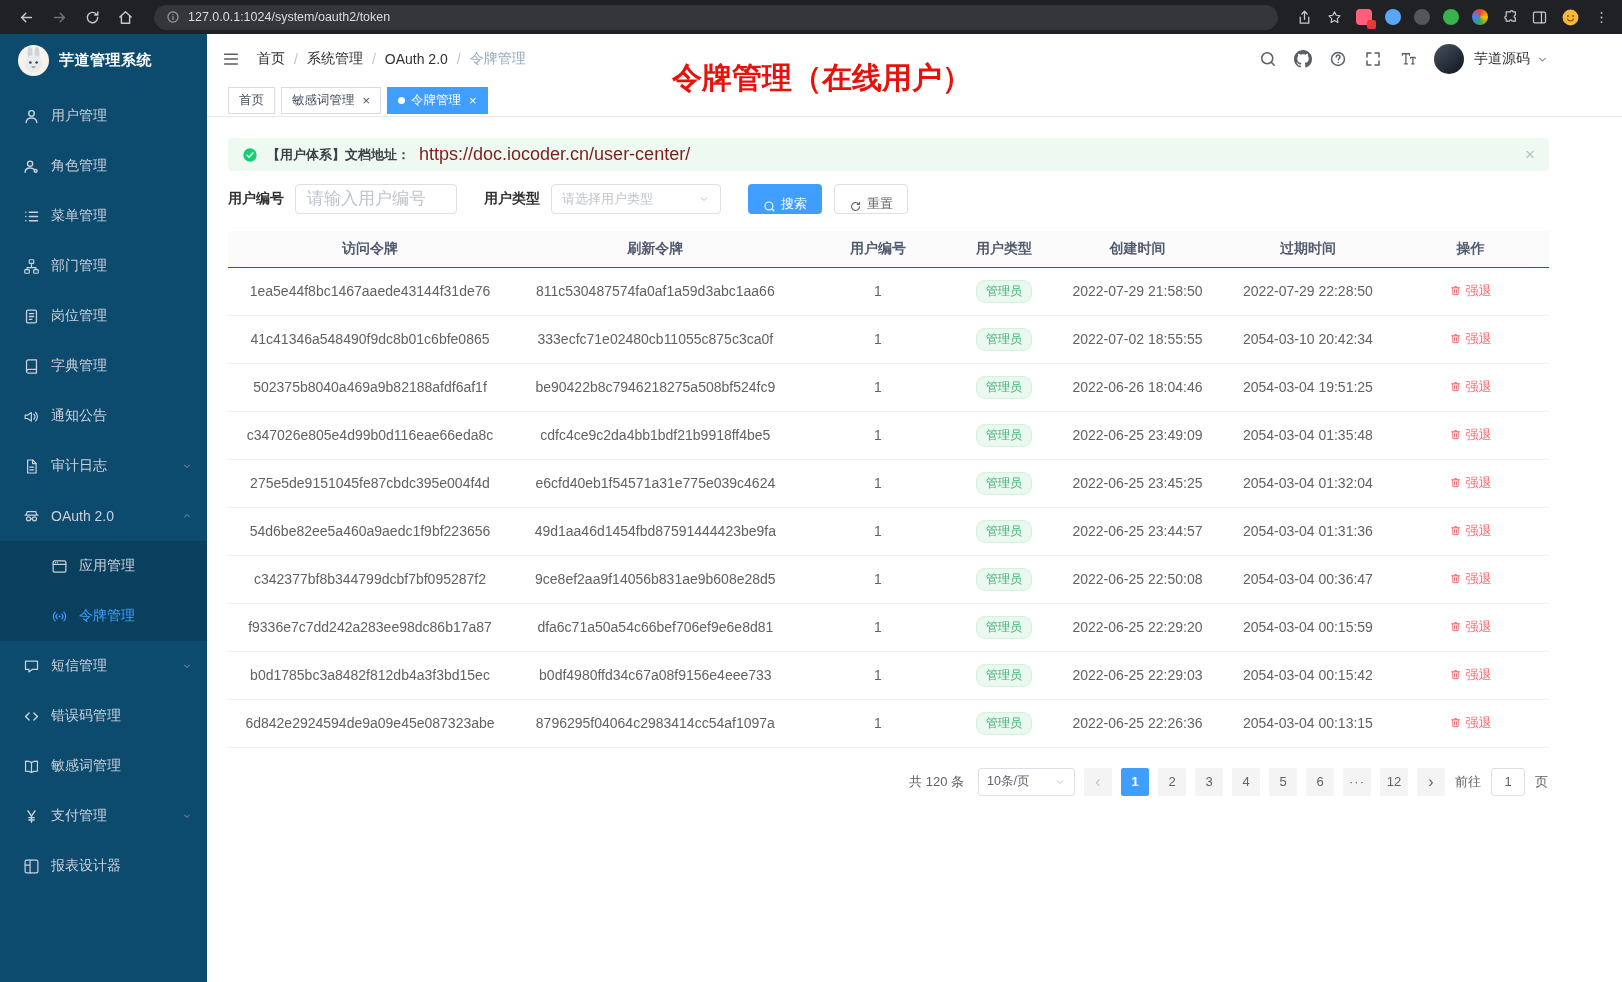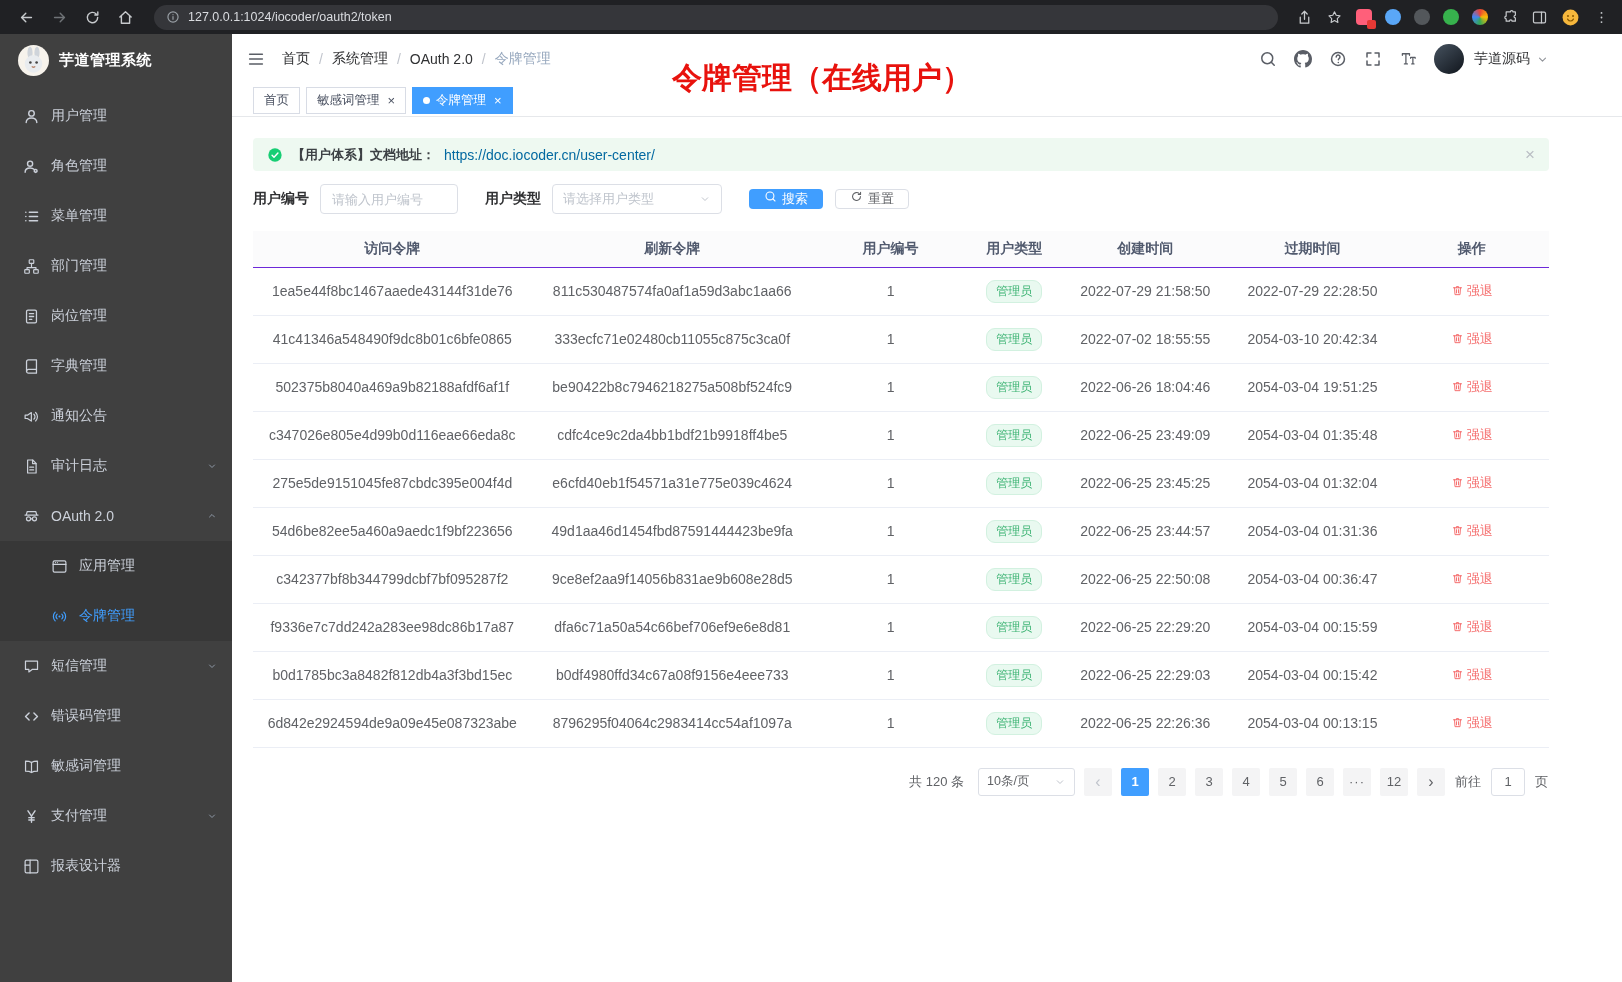--- a/index.html
+++ b/index.html
@@ -20,21 +20,21 @@
   .ext-badge{position:absolute;right:-4px;bottom:-4px;width:9px;height:9px;background:#e53935;border-radius:2px}
   .ext-blue{background:#5aa7f7}
   .ext-dark{background:#53575b}
   .ext-green{background:#37b24d}
   .ext-wheel{background:conic-gradient(#ea4335,#fbbc05,#34a853,#4285f4,#ea4335)}
   .b-sm{width:17px;height:17px;color:#c7cacd;cursor:pointer;flex-shrink:0}
   .b-avatar{width:19px;height:19px;cursor:pointer;flex-shrink:0}
 
   
   .app{display:flex;height:948px}
-  .sidebar{width:232px;background:#404040;flex-shrink:0;display:flex;flex-direction:column}
+  .sidebar{width:207px;background:#0c4a6e;flex-shrink:0;display:flex;flex-direction:column}
   .logo{height:52px;display:flex;align-items:center;gap:10px;padding-left:18px;cursor:pointer}
   .logo-img{width:31px;height:31px;border-radius:50%;background:#f7f3ec;display:flex;align-items:center;justify-content:center;overflow:hidden;flex-shrink:0}
   .logo-title{color:#fff;font-size:15px;font-weight:700;letter-spacing:.5px;white-space:nowrap}
   .menu{flex:1;padding-top:5px;overflow:hidden}
   .menu-item{height:50px;display:flex;align-items:center;padding:0 14px 0 23px;color:#ccd1da;font-size:14px;cursor:pointer;gap:11px}
   .menu-item.sub{padding-left:51px;background:rgba(0,0,0,.14)}
   .menu-item.active{color:#409eff}
   .mi-icon{width:17px;height:17px;flex-shrink:0;display:inline-flex}
   .mi-label{flex:1;white-space:nowrap;overflow:hidden}
   .mi-chev{width:12px;height:12px;color:#8d97a5;display:inline-flex}
@@ -59,32 +59,32 @@
   .tab{height:27px;display:flex;align-items:center;gap:6px;padding:0 10px;border:1px solid #d8dce5;background:#fff;color:#495060;font-size:12.5px;cursor:pointer;white-space:nowrap}
   .tab.active{background:#409eff;border-color:#409eff;color:#fff}
   .tab-dot{width:7px;height:7px;border-radius:50%;background:#fff}
   .tab-close{font-size:13px;line-height:1;margin-left:2px;cursor:pointer}
 
   
   .content{flex:1;padding:21px 73px 0 21px;background:#fff}
   .alert{height:33px;background:#eef9f1;border-radius:4px;display:flex;align-items:center;padding:0 14px;gap:9px}
   .alert-ic{width:16px;height:16px;display:inline-flex;flex-shrink:0}
   .alert-text{font-size:13px;color:#3d4145;font-weight:600}
-  .alert-link{font-size:14px;color:#0369a1;cursor:pointer}
+  .alert-link{font-size:18px;color:#7f1d1d;cursor:pointer}
   .alert-close{margin-left:auto;color:#b9bec4;font-size:17px;line-height:1;cursor:pointer}
 
   .filters{margin-top:13px;display:flex;align-items:center}
   .f-group{display:flex;align-items:center;margin-right:27px}
   .f-label{font-size:14px;font-weight:700;color:#303133;margin-right:11px;white-space:nowrap}
-  .f-input{width:138px;height:30px;border:1px solid #dcdfe6;border-radius:4px;padding:0 11px;font-size:13px;color:#606266;outline:none;font-family:inherit}
+  .f-input{width:162px;height:30px;border:1px solid #dcdfe6;border-radius:4px;padding:0 11px;font-size:17px;color:#606266;outline:none;font-family:inherit}
   .f-input::placeholder{color:#bfc4cc}
   .f-select{width:170px;height:30px;border:1px solid #dcdfe6;border-radius:4px;display:flex;align-items:center;padding:0 10px;cursor:pointer;background:#fff}
   .sel-ph{font-size:13px;color:#bfc4cc;flex:1;white-space:nowrap}
   .sel-caret{width:12px;height:12px;color:#c0c4cc;display:inline-flex;flex-shrink:0}
-  .btn{height:20px;border-radius:4px;display:inline-flex;align-items:flex-start;gap:5px;padding:0 14px;font-size:13px;cursor:pointer;border:1px solid transparent;font-family:inherit}
+  .btn{height:30px;border-radius:4px;display:inline-flex;align-items:flex-end;gap:5px;padding:0 14px;font-size:13px;cursor:pointer;border:1px solid transparent;font-family:inherit}
   .btn.primary{background:#409eff;color:#fff}
   .btn.plain{background:#fff;border-color:#dcdfe6;color:#606266;margin-left:12px}
   .btn-ic{width:13px;height:13px;display:inline-flex}
 
   .grid{width:100%;border-collapse:collapse;margin-top:17px;table-layout:fixed}
   .grid th{height:36px;font-size:14px;font-weight:700;color:#515a6e;background:#fbfbfc;border-bottom:1px solid #6d28d9;text-align:center;white-space:nowrap}
   .grid td{height:48px;font-size:14px;color:#606266;border-bottom:1px solid #ebeef5;text-align:center;white-space:nowrap;overflow:hidden}
   .tag-success{display:inline-block;padding:3px 9px;font-size:12px;color:#3cb373;background:#e9f9f0;border:1px solid #d2f1e0;border-radius:9px;line-height:1.25}
   .action-link{color:#f56c6c;font-size:13px;display:inline-flex;align-items:center;gap:3px;cursor:pointer}
   .act-ic{width:13px;height:13px;display:inline-flex}
@@ -127,21 +127,21 @@
         <path d="M4 11.2 12 4l8 7.2M6.2 9.5V20h11.6V9.5"></path>
       </svg>
     </span>
   <div class="urlbar">
     <span class="u-ic">
         <svg viewBox="0 0 24 24" fill="none" stroke="currentColor" stroke-width="2" stroke-linecap="round" stroke-linejoin="round">
           <circle cx="12" cy="12" r="8.7"></circle>
           <path d="M12 8h.01M12 11.3V16"></path>
         </svg>
       </span>
-    <span class="u-text">127.0.0.1:1024/iocoder/oauth2/token</span>
+    <span class="u-text">127.0.0.1:1024/system/oauth2/token</span>
   </div>
   <div class="b-right">
     <span class="b-sm">
         <svg viewBox="0 0 24 24" fill="none" stroke="currentColor" stroke-width="1.8" stroke-linecap="round" stroke-linejoin="round">
           <path d="M12 14.5V3.5M8.2 7 12 3.2 15.8 7M6 11.5v8.5h12v-8.5"></path>
         </svg>
       </span>
     <span class="b-sm">
         <svg viewBox="0 0 24 24" fill="none" stroke="currentColor" stroke-width="1.6" stroke-linecap="round" stroke-linejoin="round">
           <path d="m12 4 2.4 4.9 5.4.8-3.9 3.8.9 5.4L12 16.3l-4.8 2.6.9-5.4-3.9-3.8 5.4-.8z"></path>

